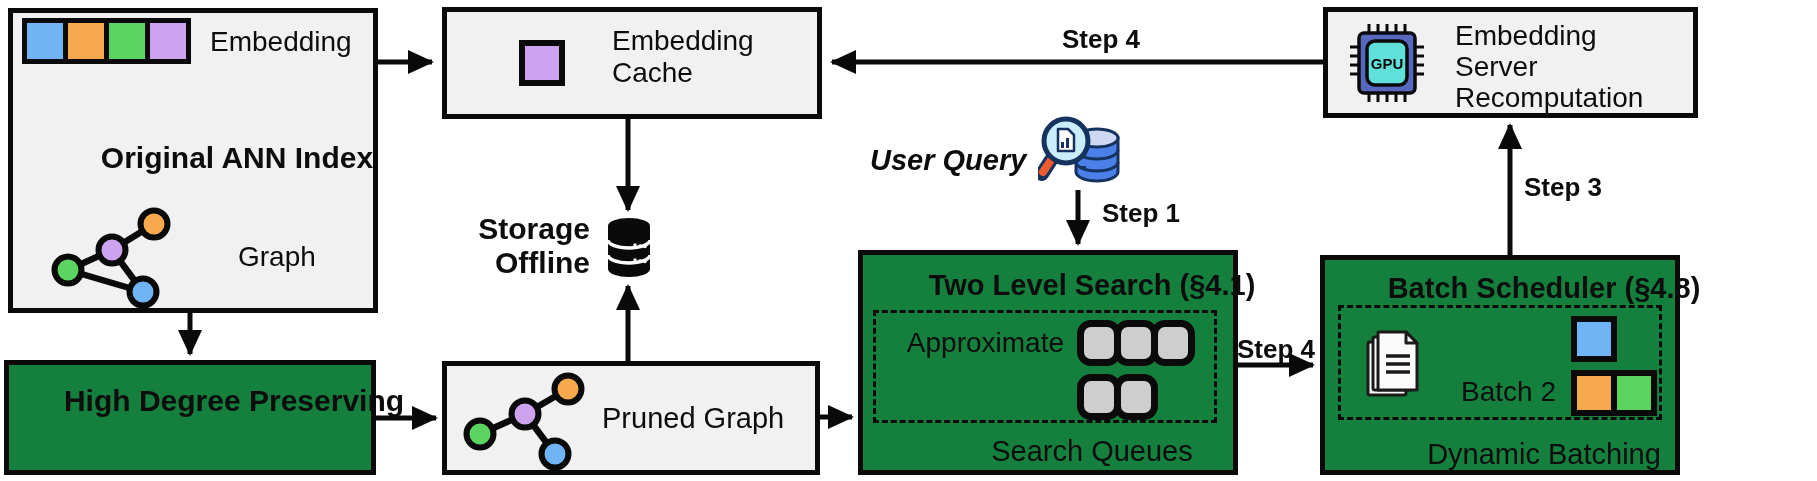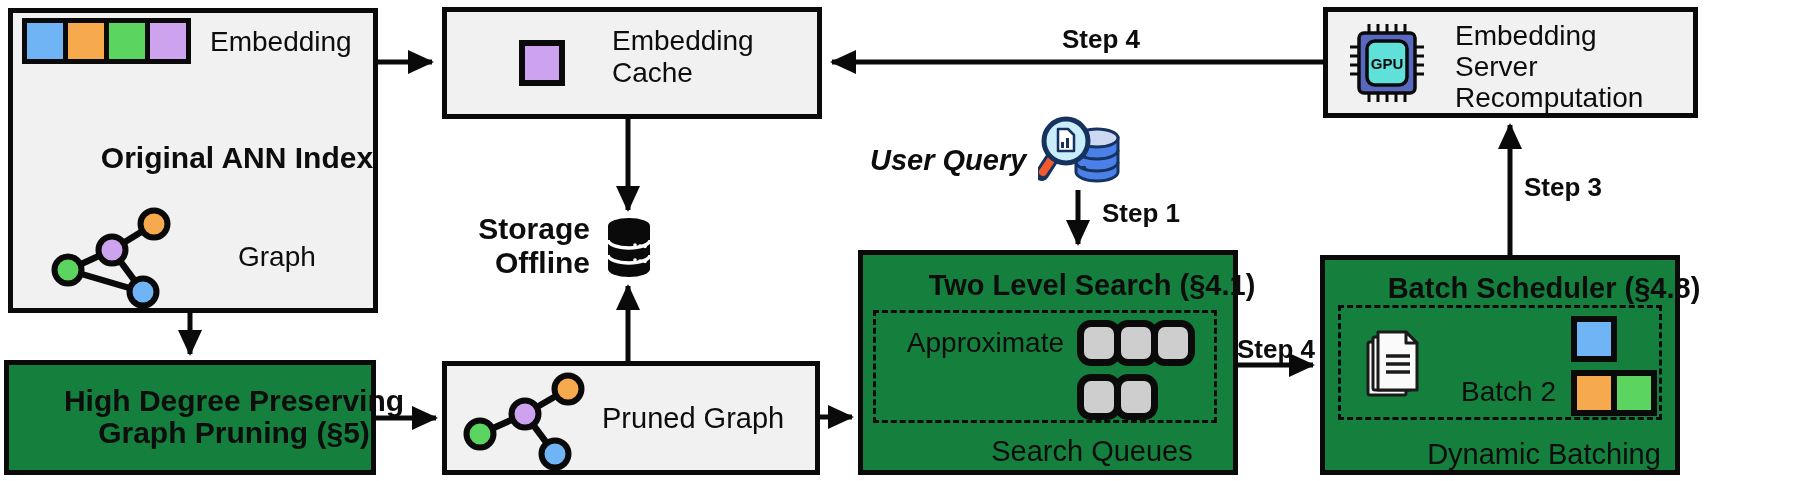--- a/index.html
+++ b/index.html
@@ -113,21 +113,20 @@
         <circle cx="41" cy="30.5" r="1.8"></circle>
       <circle cx="31" cy="44" r="1.8"></circle>
         <circle cx="36" cy="45" r="1.8"></circle>
         <circle cx="41" cy="45.5" r="1.8"></circle>
     </g>
   </svg>
 
   <div class="box dark" style="left:4px;top:360px;width:372px;height:115px;">
     <div class="t bold center" style="left:0;top:20px;width:362px;font-size:30px;line-height:32px;">
       <span style="display:block;">High Degree Preserving</span>
-      <span style="display:block;">Graph Pruning (§5)</span>
     </div>
   </div>
 
   <div class="box" style="left:442px;top:361px;width:378px;height:114px;">
     <svg class="abs" style="left:12px;top:6px;" width="145" height="100" viewBox="0 0 145 100">
       <g stroke="#0a0a0a" stroke-width="6.5">
         <line x1="21" y1="62" x2="66" y2="42"></line>
         <line x1="66" y1="42" x2="109" y2="17"></line>
         <line x1="66" y1="42" x2="96" y2="82"></line>
       </g>

